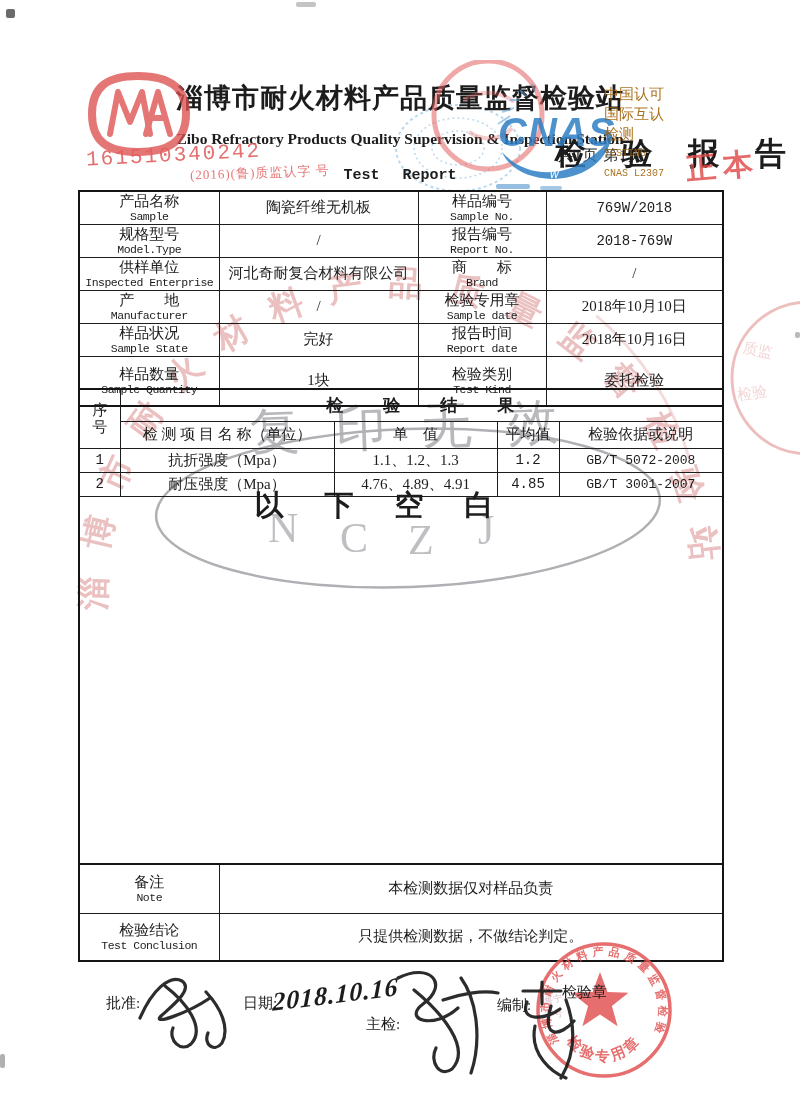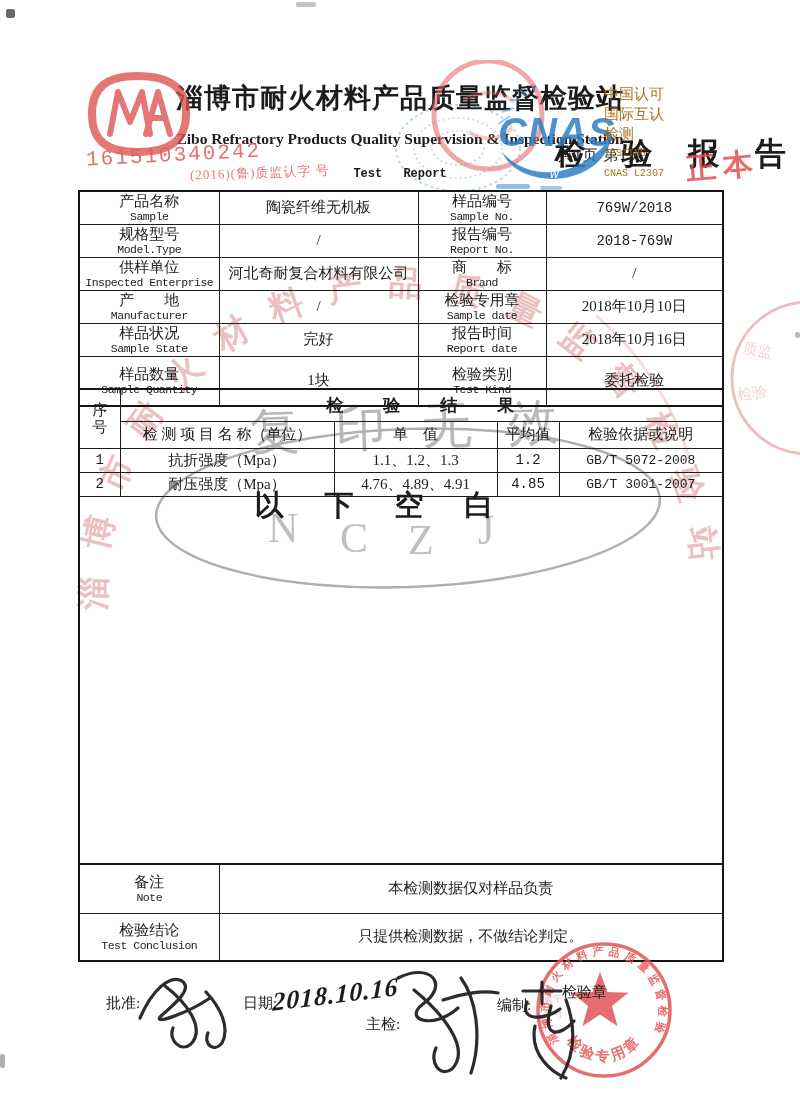--- a/index.html
+++ b/index.html
@@ -6,21 +6,21 @@
   body{width:800px;height:1100px;background:#ffffff;position:relative;overflow:hidden;
        font-family:"Liberation Serif","DejaVu Serif",serif;color:#1c1c1c;}
   .abs{position:absolute;}
   .mono{font-family:"Liberation Mono","DejaVu Sans Mono",monospace;}
   svg{position:absolute;pointer-events:none;}
 
   
   .hdr-station-cn{left:0;right:0;top:80px;text-align:center;font-size:27px;font-weight:bold;letter-spacing:1px;}
   .hdr-station-en{left:0;right:0;top:114px;text-align:center;font-size:15.5px;font-weight:bold;}
   .hdr-title-cn{left:0;right:0;top:133px;text-align:right;font-size:31px;font-weight:bold;letter-spacing:14px;}
-  .hdr-title-en{left:0;right:0;top:167px;text-align:center;font-size:12px;font-weight:bold;word-spacing:14px;}
+  .hdr-title-en{left:0;right:0;top:167px;text-align:center;font-size:15px;font-weight:bold;word-spacing:14px;}
   .hdr-pages{left:558px;top:146px;font-size:15px;letter-spacing:1px;}
   .cma-number{left:86px;top:144px;font-size:21px;color:#e26060;letter-spacing:2px;transform:rotate(-3deg);opacity:.9;}
   .cma-cert{left:190px;top:164px;font-size:13px;color:#e26060;letter-spacing:1px;transform:rotate(-2deg);opacity:.85;}
   .cnas-lines{left:604px;top:84px;width:90px;color:#a16207;font-size:15px;line-height:20px;opacity:.9;}
   .cnas-lines .lat{font-family:"Liberation Mono","DejaVu Sans Mono",monospace;font-size:10px;letter-spacing:0;}
   .zhengben{left:686px;top:146px;font-size:30px;font-weight:bold;color:#e04545;letter-spacing:7px;transform:rotate(-5deg);opacity:.8;}
 
   
   table{position:absolute;border-collapse:collapse;table-layout:fixed;background:transparent;padding-left:32px;}
   table{border:2.5px solid #141414;}

